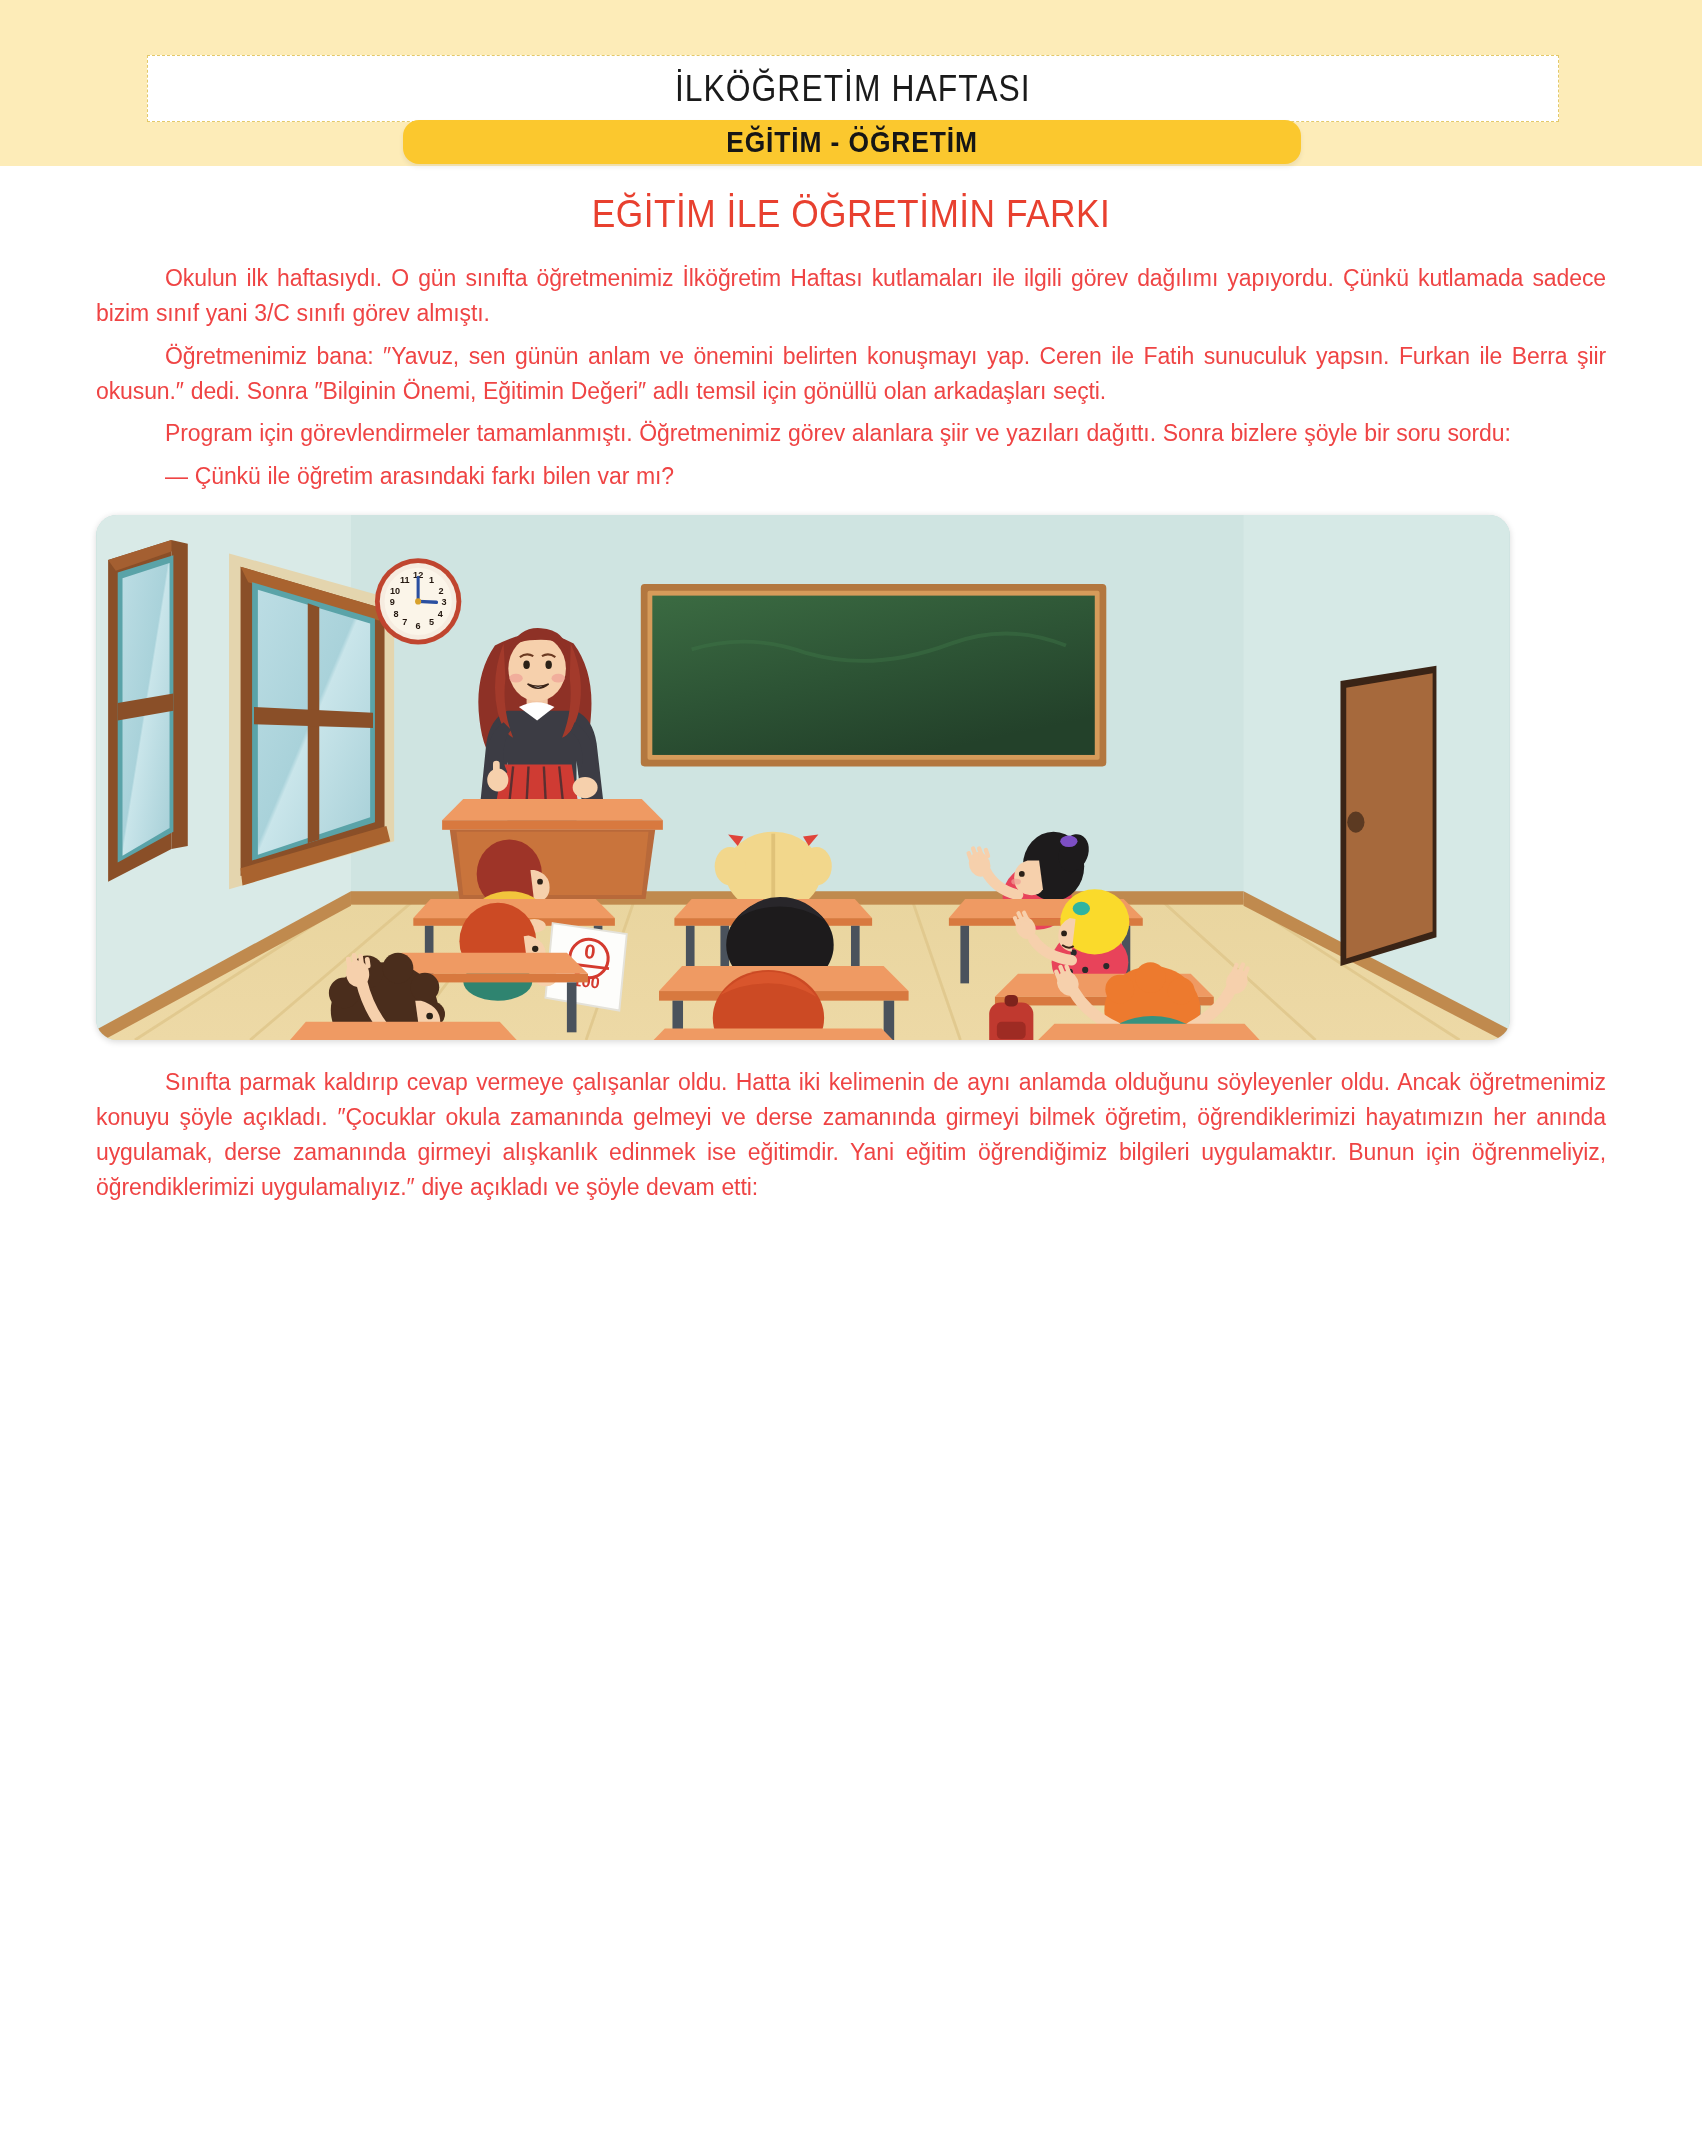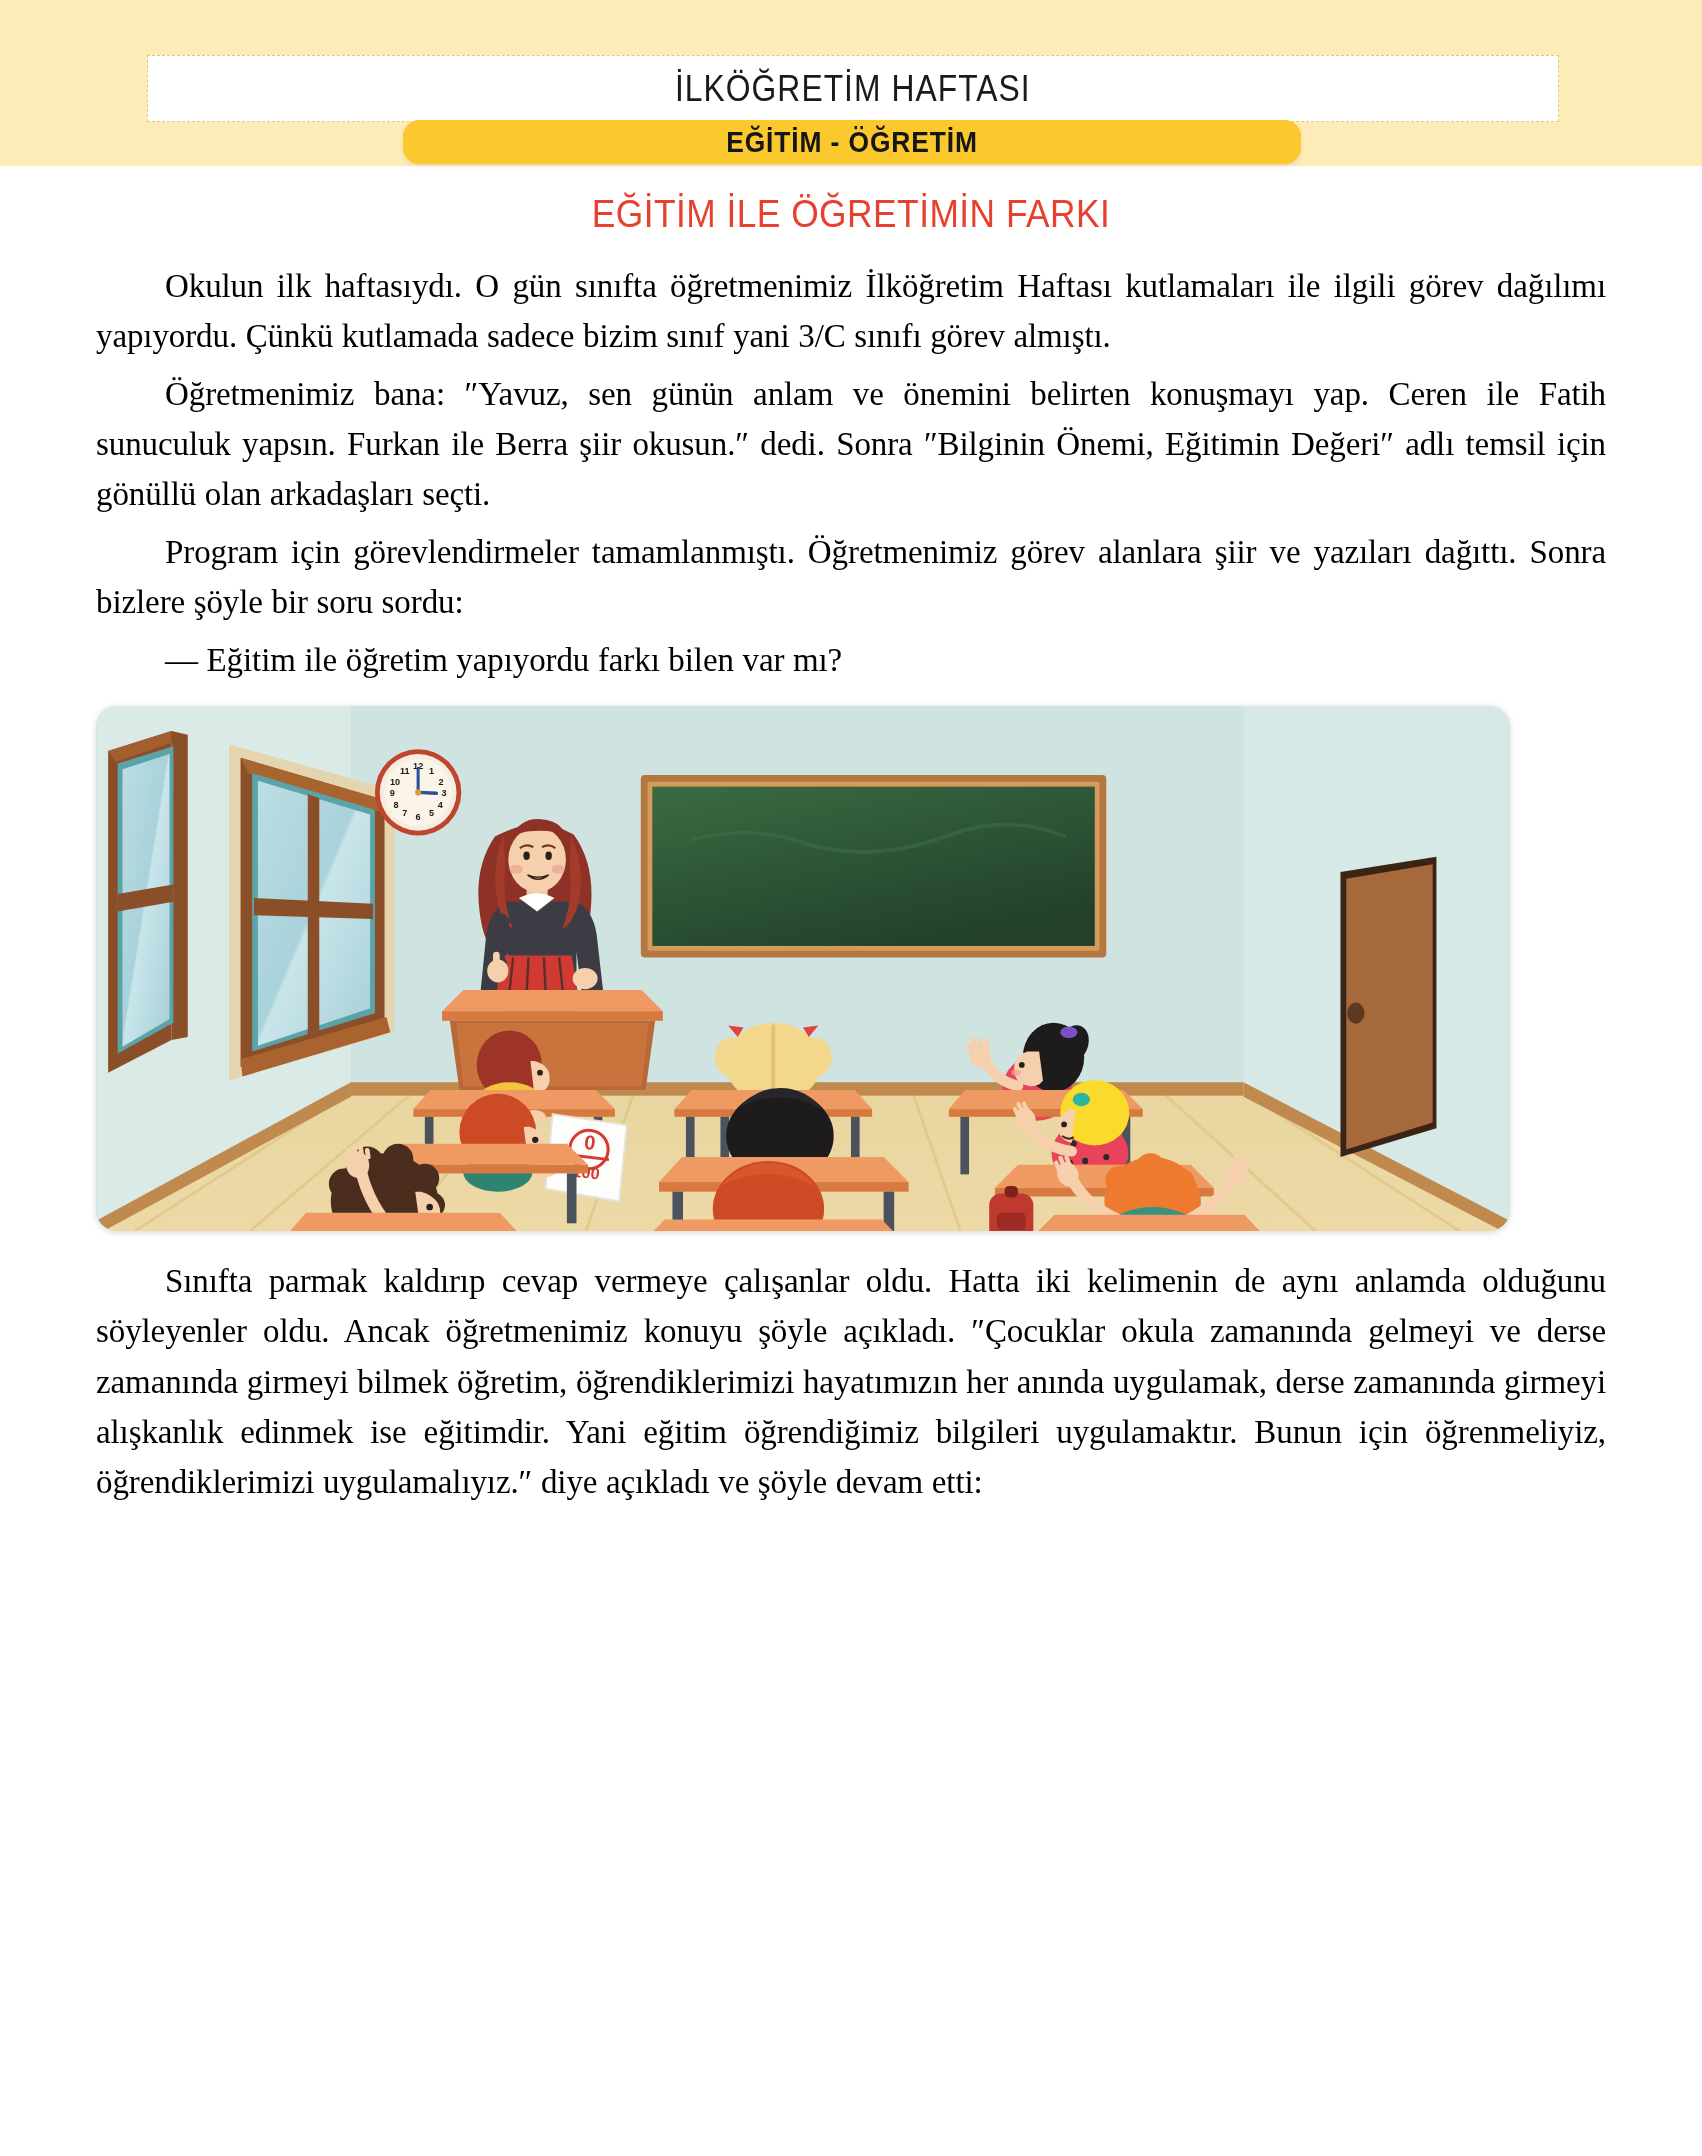--- a/index.html
+++ b/index.html
@@ -89,27 +89,27 @@
     font-size: 38px;
     font-weight: 400;
     letter-spacing: 0.5px;
     margin-top: 27px;
     margin-bottom: 25px;
     transform: scaleX(0.93);
     font-family: "Liberation Sans", sans-serif;
   }
 
   p.body-text {
-    font-size: 33px;
+    font-size: 23px;
     line-height: 1.52;
-    color: #000000;
+    color: #ef4444;
     text-align: justify;
     text-indent: 69px;
     margin-bottom: 7.7px;
-    font-family: Liberation Serif, serif;
+    font-family: Liberation Sans, sans-serif;
     letter-spacing: -0.1px;
     word-spacing: 0.5px;
     transform-origin: left top;
   }
 
   p.body-text.dash-line {
     text-indent: 69px;
     text-align: left;
   }
 
@@ -159,21 +159,21 @@
     </div>
   </div>
 
   <div class="content">
 
     <h1 class="article-title">EĞİTİM İLE ÖĞRETİMİN FARKI</h1>
 
     <p class="body-text">Okulun ilk haftasıydı. O gün sınıfta öğretmenimiz İlköğretim Haftası kutlamaları ile ilgili görev dağılımı yapıyordu. Çünkü kutlamada sadece bizim sınıf yani 3/C sınıfı görev almıştı.</p>
     <p class="body-text">Öğretmenimiz bana: ″Yavuz, sen günün anlam ve önemini belirten konuşmayı yap. Ceren ile Fatih sunuculuk yapsın. Furkan ile Berra şiir okusun.″ dedi. Sonra ″Bilginin Önemi, Eğitimin Değeri″ adlı temsil için gönüllü olan arkadaşları seçti.</p>
     <p class="body-text">Program için görevlendirmeler tamamlanmıştı. Öğretmenimiz görev alanlara şiir ve yazıları dağıttı. Sonra bizlere şöyle bir soru sordu:</p>
-    <p class="body-text dash-line">— Eğitim ile öğretim yapıyordu farkı bilen var mı?</p>
+    <p class="body-text dash-line">— Çünkü ile öğretim arasındaki farkı bilen var mı?</p>
 
     <div class="illustration-wrap">
       <svg viewBox="0 0 1472 547" xmlns="http://www.w3.org/2000/svg">
         <defs>
           <linearGradient id="gBoard" x1="0" y1="0" x2="0.6" y2="1">
             <stop offset="0%" stop-color="#3b6b42"></stop>
             <stop offset="55%" stop-color="#2d5435"></stop>
             <stop offset="100%" stop-color="#23412a"></stop>
           </linearGradient>
           <linearGradient id="gGlass" x1="0" y1="0" x2="1" y2="1">

